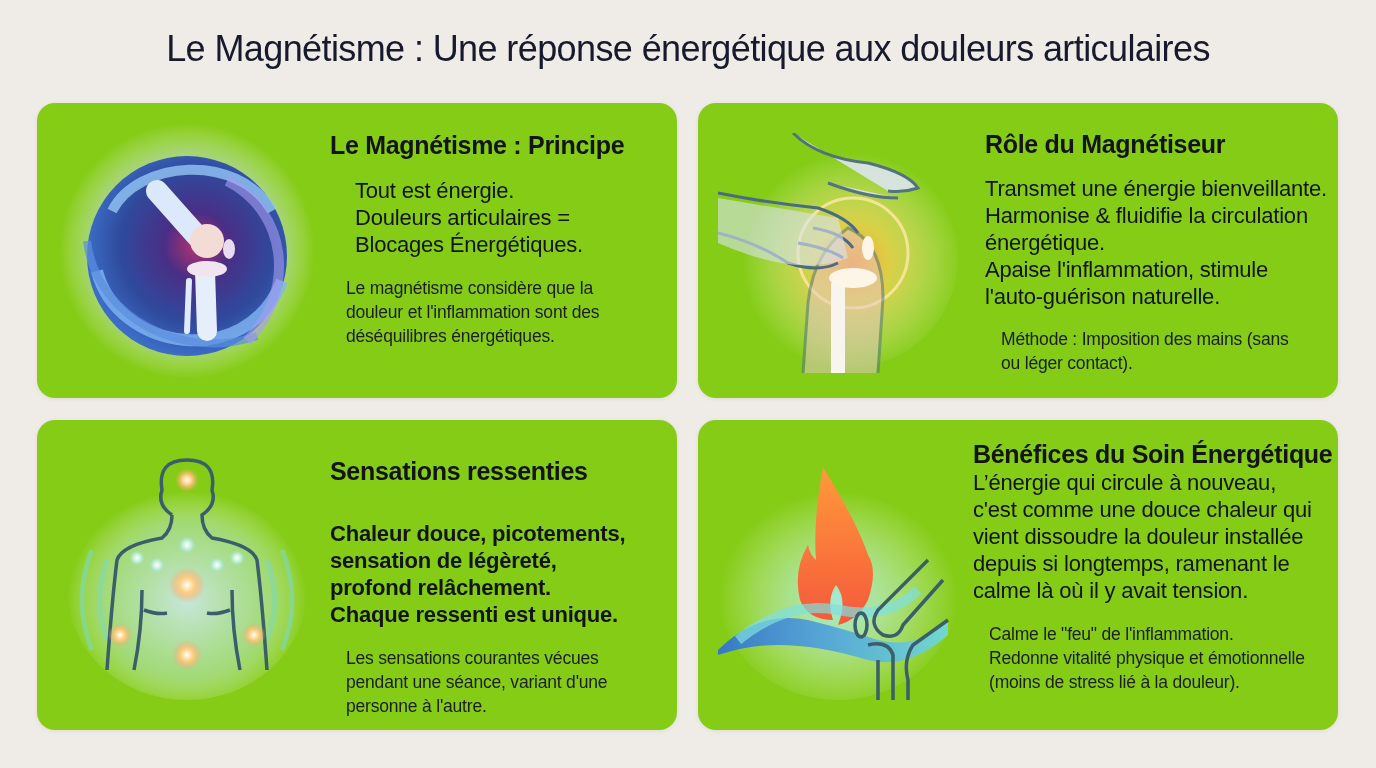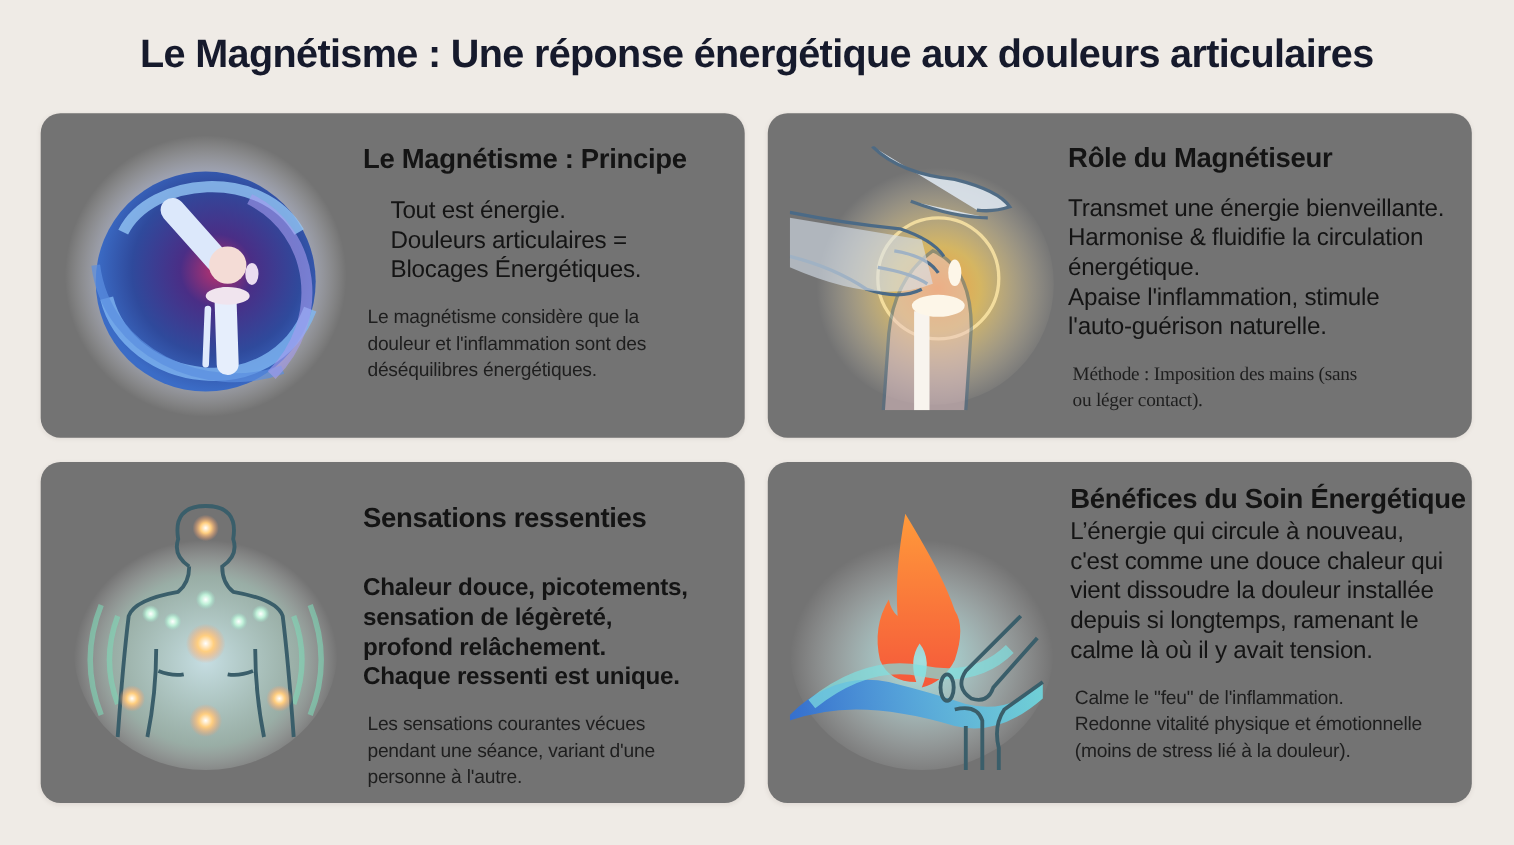--- a/index.html
+++ b/index.html
@@ -5,40 +5,40 @@
   html, body { margin: 0; padding: 0; }
   body {
     width: 1376px; height: 768px; overflow: hidden;
     background: #efebe6;
     font-family: "Liberation Sans", "DejaVu Sans", sans-serif;
     color: #16161a;
     position: relative;
   }
   .title {
     position: absolute; left: 0; top: 28px; width: 1376px;
-    text-align: center; font-size: 36px; font-weight: bold;
+    text-align: center; font-size: 36px; font-weight: normal;
     color: #161a2c; letter-spacing: -0.6px;
   }
   .card {
-    position: absolute; background: #737373; border-radius: 18px;
+    position: absolute; background: #84cc16; border-radius: 18px;
     box-shadow: 0 1px 4px rgba(120,110,100,0.12);
     overflow: hidden;
   }
   .card .illus { position: absolute; }
   .card .text { position: absolute; }
   .card h2 {
     margin: 0; font-size: 25px; font-weight: bold; letter-spacing: -0.3px;
     color: #141414;
   }
   .card .lead {
     margin: 0; font-size: 22px; line-height: 27px; color: #141414;
     white-space: pre-line; letter-spacing: -0.2px;
   }
   .card .note {
-    margin: 4px; font-size: 17.5px; line-height: 24px; color: #1e1e1e;
+    margin: 16px; font-size: 17.5px; line-height: 24px; color: #1e1e1e;
     white-space: pre-line; letter-spacing: -0.2px;
   }
   #c1 { left: 37px; top: 103px; width: 640px; height: 295px; }
   #c2 { left: 698px; top: 103px; width: 640px; height: 295px; }
   #c3 { left: 37px; top: 420px; width: 640px; height: 310px; }
   #c4 { left: 698px; top: 420px; width: 640px; height: 310px; }
 </style>
 </head>
 <body>
 
@@ -98,28 +98,28 @@
       <circle cx="135" cy="120" r="55" fill="none" stroke="#ffe9a8" stroke-width="3" opacity="0.8"></circle>
       <path d="M85 240 L90 170 Q95 120 130 95 Q165 110 165 165 L160 240" fill="#e8c6c9" opacity="0.5" stroke="#4b6a86" stroke-width="3"></path>
       <path d="M120 150 L120 240" stroke="#f8f4ee" stroke-width="14"></path>
       <ellipse cx="135" cy="145" rx="24" ry="10" fill="#fdf6e8"></ellipse>
       <ellipse cx="150" cy="115" rx="6" ry="12" fill="#fdf6e8"></ellipse>
       <path d="M75 0 Q100 25 150 30 Q190 40 200 55 Q185 60 170 58 M110 50 Q150 65 180 65" stroke="#4b6a86" stroke-width="3" fill="#dde6ef" opacity="0.9"></path>
       <path d="M0 60 Q50 70 100 75 Q130 85 140 100 M0 100 Q40 110 70 130 Q100 140 120 130 M80 110 Q110 115 125 125 M95 95 Q125 100 135 115" stroke="#4b6a86" stroke-width="3" fill="none"></path>
       <path d="M0 65 Q60 75 120 85 L130 125 Q80 145 0 110 Z" fill="#d8e2ee" opacity="0.6"></path>
     </svg>
   </div>
-  <div class="text" style="left:273px;top:27px;width:360px;">
+  <div class="text" style="left:287px;top:27px;width:360px;">
     <h2>Rôle du Magnétiseur</h2>
     <p class="lead" style="margin-top:16px;">Transmet une énergie bienveillante.
 Harmonise &amp; fluidifie la circulation
 énergétique.
 Apaise l'inflammation, stimule
 l'auto-guérison naturelle.</p>
-    <p class="note" style="margin-top:17px;font-family:Liberation Serif, serif;">Méthode : Imposition des mains (sans
+    <p class="note" style="margin-top:17px;">Méthode : Imposition des mains (sans
 ou léger contact).</p>
   </div>
 </div>
 
 <div class="card" id="c3">
   <div class="illus" style="left:25px;top:30px;width:250px;height:250px;">
     <svg width="250" height="250" viewBox="0 0 250 250">
       <defs>
         <radialGradient id="g3glow" cx="50%" cy="55%" r="50%">
           <stop offset="0%" stop-color="#cfe9ef" stop-opacity="0.9"></stop>

